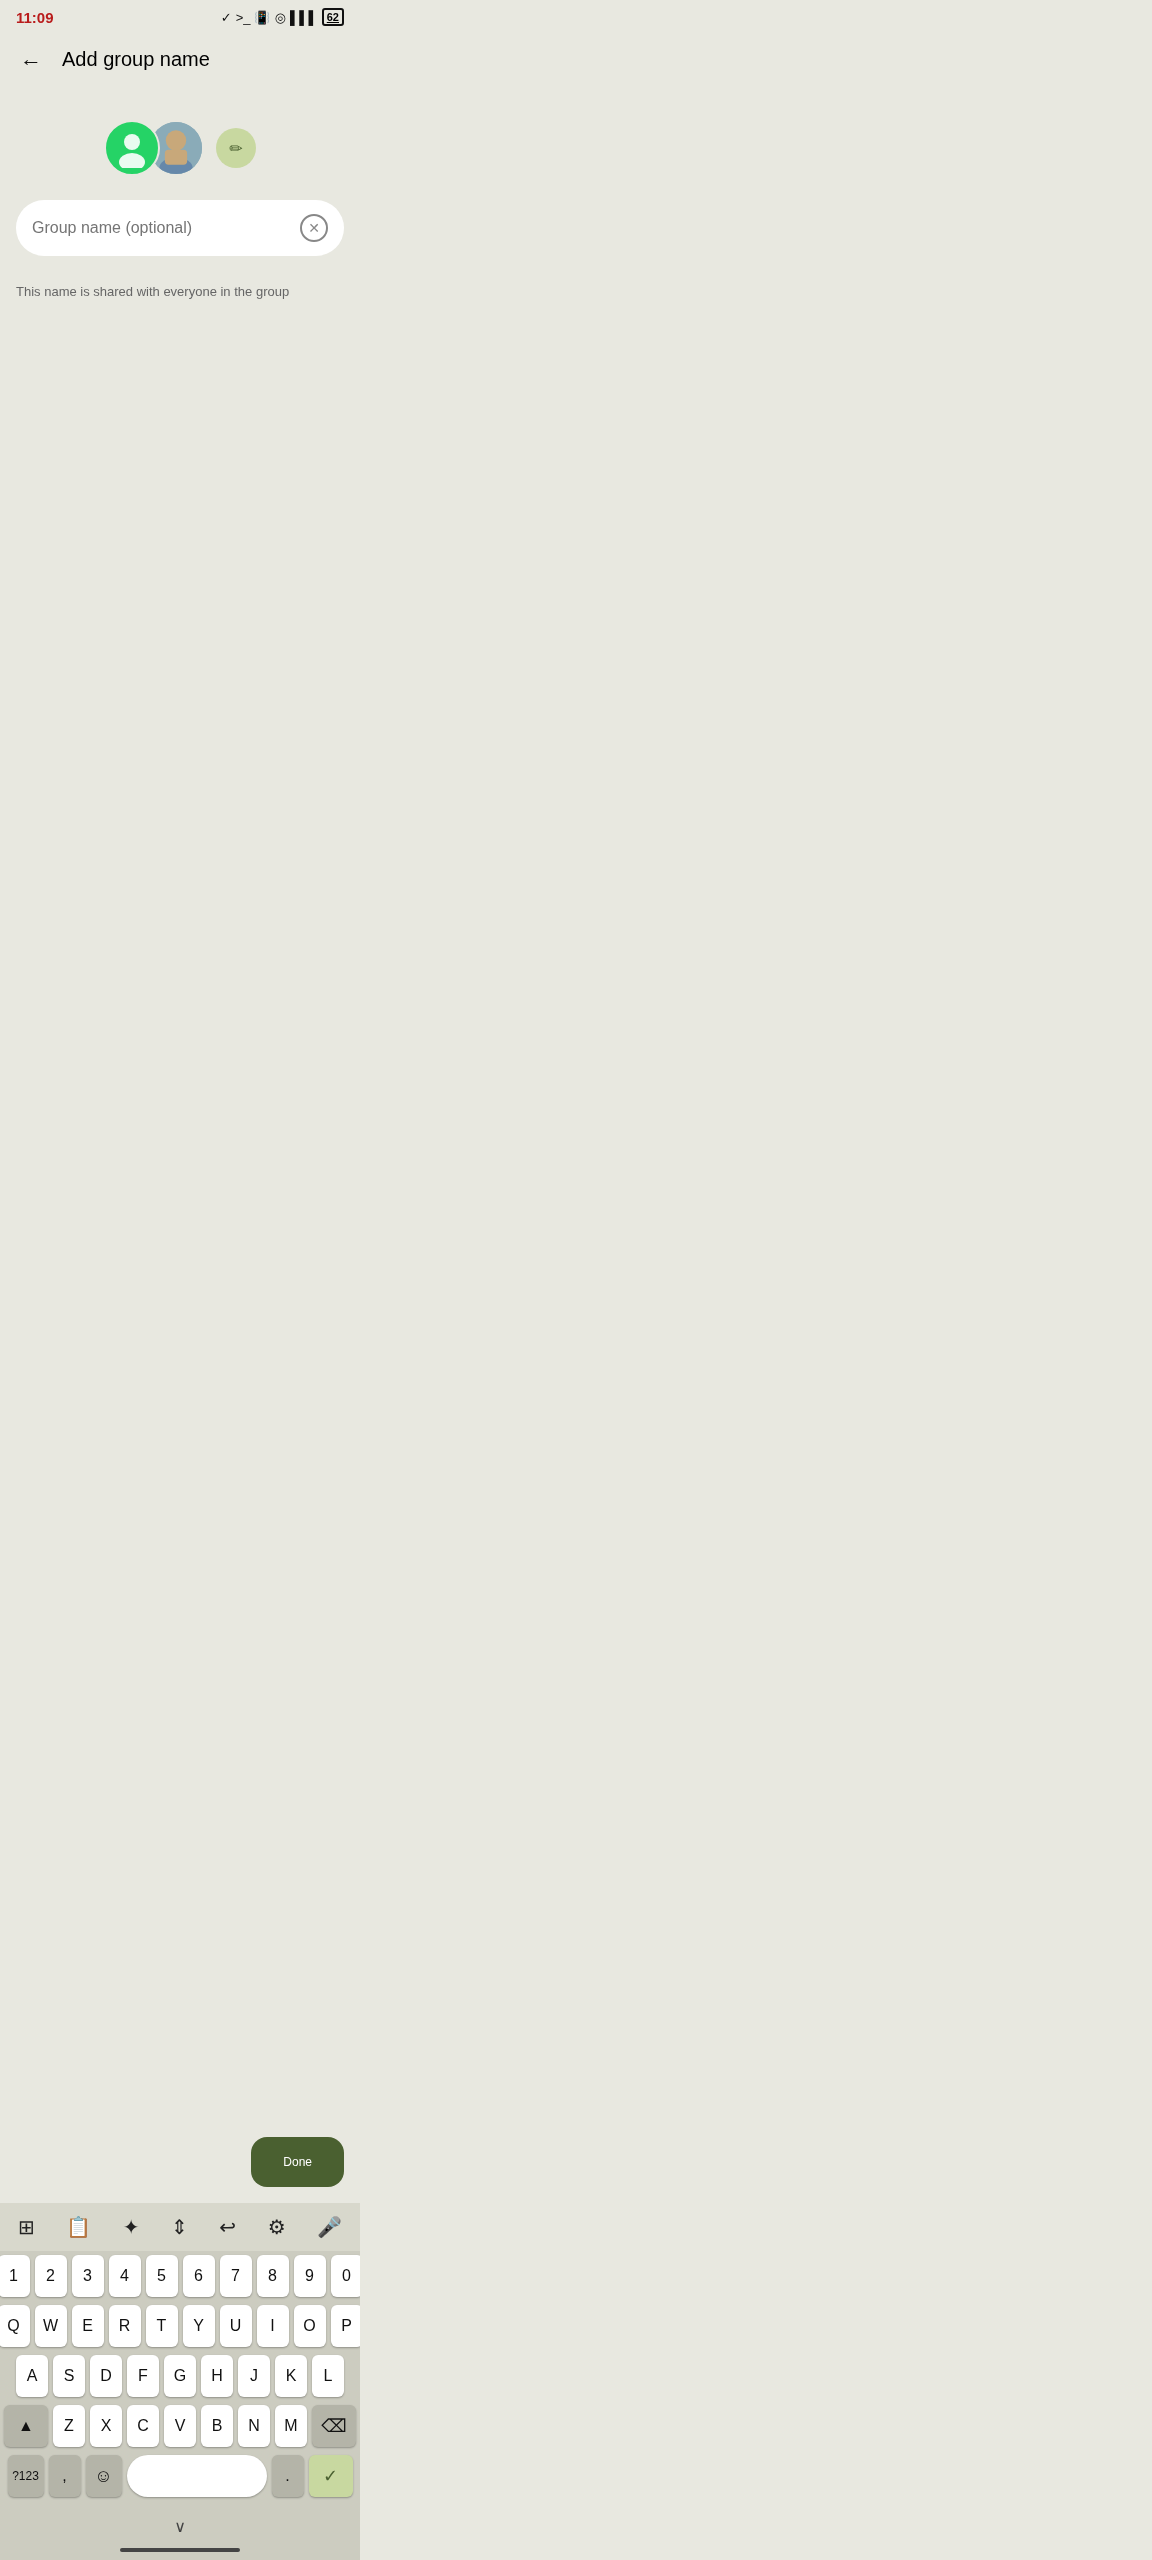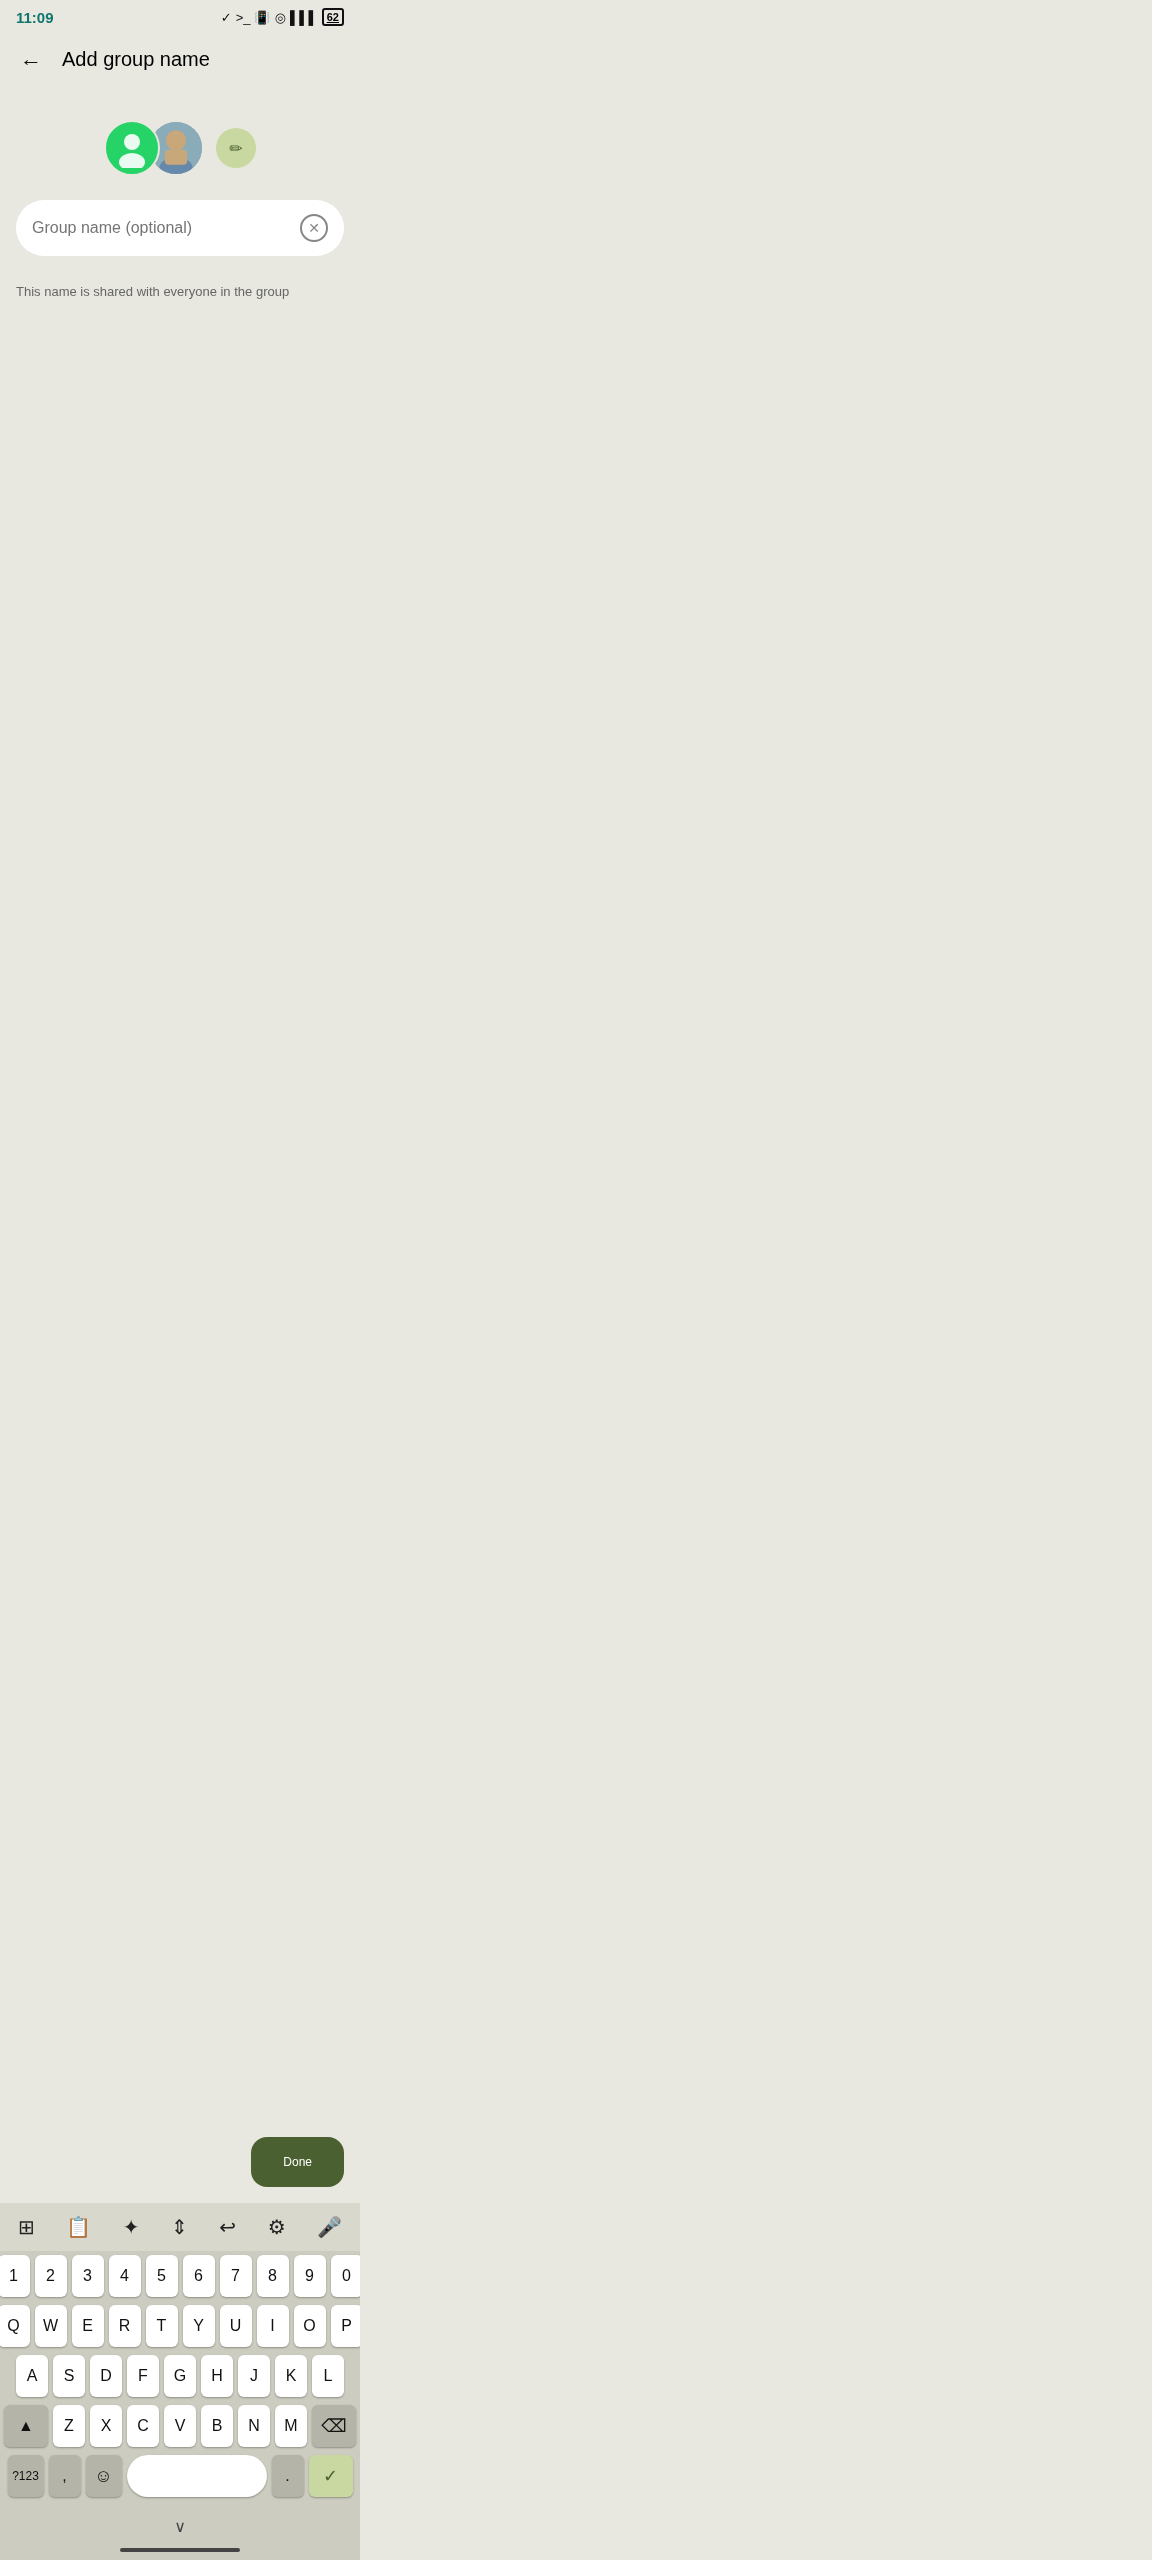--- a/index.html
+++ b/index.html
@@ -21,21 +21,21 @@
       display: flex;
       justify-content: space-between;
       align-items: center;
       padding: 8px 16px 4px;
       background: #e8e8e0;
     }
 
     .status-time {
       font-size: 15px;
       font-weight: 600;
-      color: #0f766e;
+      color: #b91c1c;
     }
 
     .status-icons {
       display: flex;
       align-items: center;
       gap: 4px;
     }
 
     .status-icon {
       font-size: 13px;

